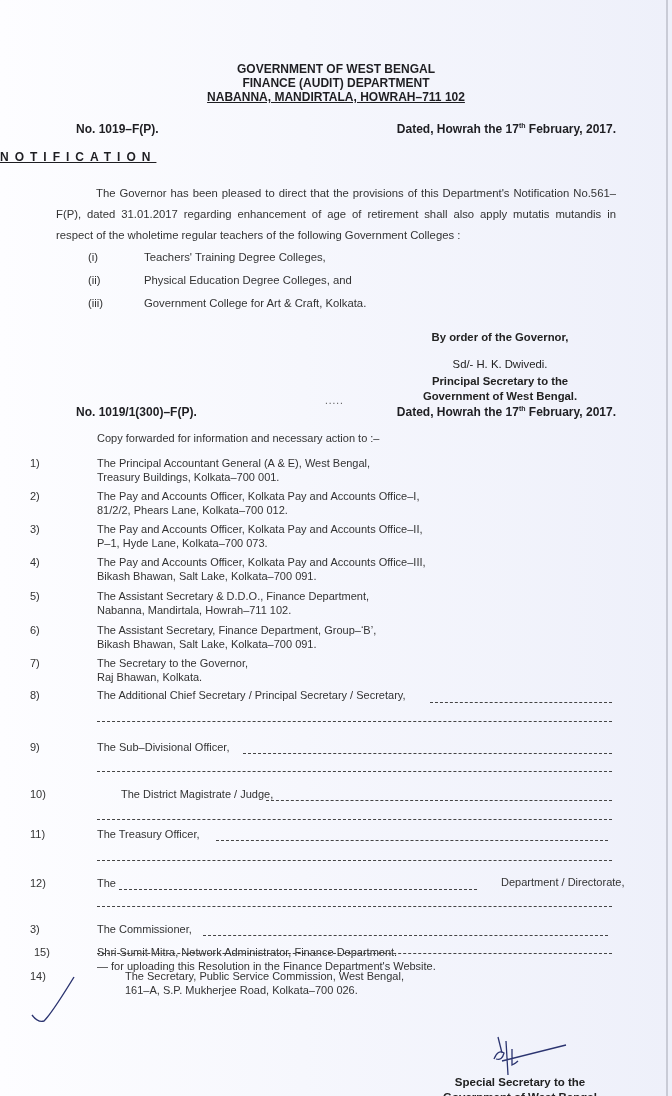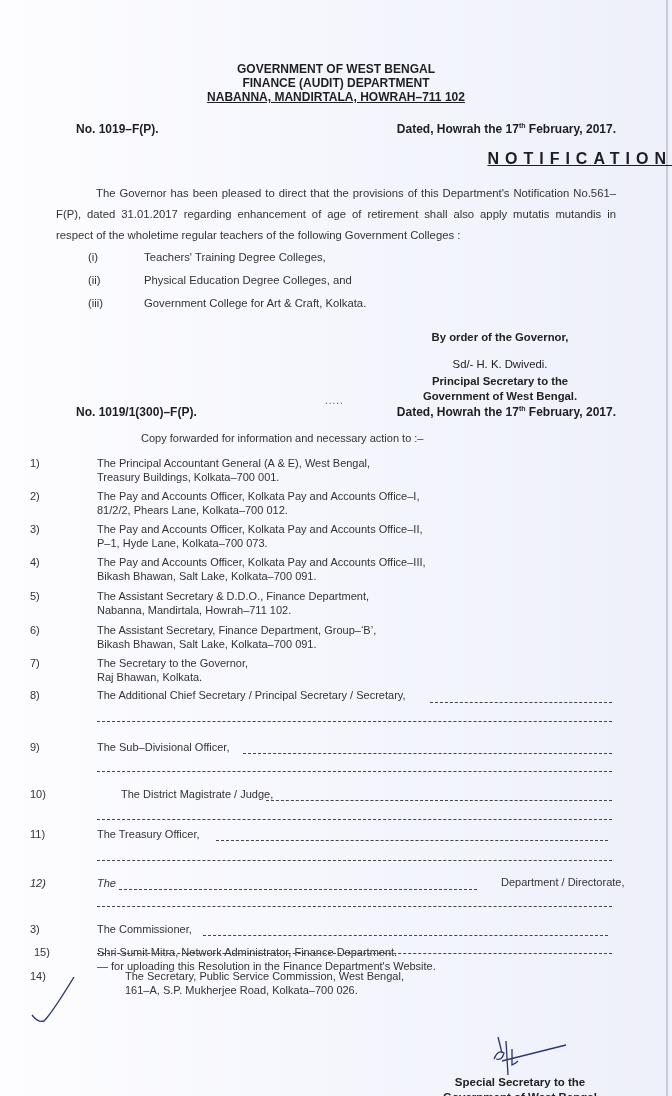--- a/index.html
+++ b/index.html
@@ -10,29 +10,29 @@
     color: #2a2a2e;
     position: relative;
   }
   .page { position: absolute; left: 0; top: 0; width: 672px; height: 1096px; }
   .edge { position: absolute; right: 4px; top: 0; width: 2px; height: 1096px; background: #c9cbd6; }
   .header { position: absolute; top: 62px; left: 0; width: 672px; text-align: center; font-weight: bold; font-size: 12px; line-height: 14px; color: #1e1e22; }
   .header .u { text-decoration: underline; }
   .abs { position: absolute; padding-left: 20px; }
   .bold { font-weight: bold; }
   .ref { font-size: 12px; font-weight: bold; color: #1e1e22; }
-  .title { position: absolute; top: 150px; left: 0; width: 672px; text-align: right; font-size: 16px; font-weight: bold; letter-spacing: 6px; text-decoration: underline; color: #1e1e22; }
+  .title { position: absolute; top: 150px; left: 0; width: 672px; text-align: left; font-size: 12px; font-weight: bold; letter-spacing: 6px; text-decoration: underline; color: #1e1e22; }
   .para { position: absolute; left: 56px; top: 183px; width: 560px; font-size: 11.3px; line-height: 21px; text-align: justify; text-align-last: left; color: #333; }
   .para .indent { display: inline-block; width: 40px; }
   .colleges { position: absolute; left: 88px; top: 251px; font-size: 11.3px; color: #333; }
   .colleges .row { height: 23px; display: flex; }
   .colleges .num { width: 56px; }
   .signoff { position: absolute; left: 380px; width: 240px; text-align: center; font-size: 11.3px; line-height: 15px; color: #222; }
   .dots { position: absolute; left: 325px; top: 395px; font-size: 10px; letter-spacing: 1px; color: #555; }
-  .copyline { position: absolute; left: 97px; top: 432px; font-size: 11px; color: #333; margin-left: 44px; }
+  .copyline { position: absolute; left: 97px; top: 432px; font-size: 11px; color: #333; }
   .item { position: absolute; left: 30px; width: 600px; font-size: 11px; line-height: 14px; color: #333; display: flex; }
   .item .n { width: 67px; flex: none; }
   .item .t { flex: 1; }
   .dash { position: absolute; height: 0; border-top: 1.4px dashed #444; }
   .check { position: absolute; left: 30px; top: 975px; }
   .signature { position: absolute; left: 488px; top: 1035px; }
   .special { position: absolute; left: 400px; top: 1075px; width: 240px; text-align: center; font-size: 11.5px; font-weight: bold; color: #222; line-height: 15px; }
 </style>
 </head>
 <body>
@@ -157,21 +157,21 @@
   <div class="dash" style="left:266px; width:346px; top:800px;"></div>
   <div class="dash" style="left:97px; width:515px; top:819px;"></div>
 
   <div class="item" style="top:827px;">
       <span class="n">11)</span>
       <span class="t">The Treasury Officer,</span>
     </div>
   <div class="dash" style="left:216px; width:392px; top:840px;"></div>
   <div class="dash" style="left:97px; width:515px; top:860px;"></div>
 
-  <div class="item" style="top:876px;font-style:italic;">
+  <div class="item" style="top:876px;">
       <span class="n">12)</span>
       <span class="t">The</span>
     </div>
   <div class="abs" style="left:481px; top:876px; font-size:11px; color:#333;">Department / Directorate,</div>
   <div class="dash" style="left:119px; width:358px; top:889px;"></div>
   <div class="dash" style="left:97px; width:515px; top:906px;"></div>
 
   <div class="item" style="top:922px;">
       <span class="n">3)</span>
       <span class="t">The Commissioner,</span>

